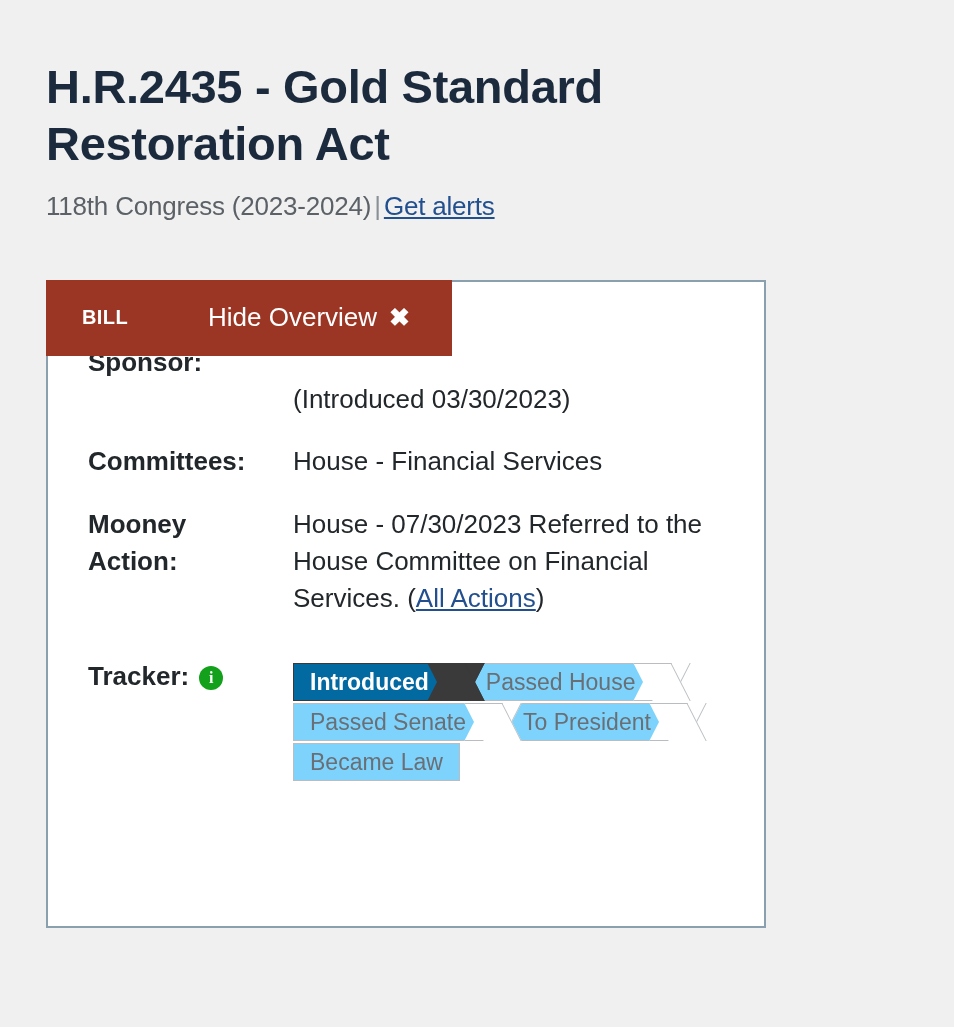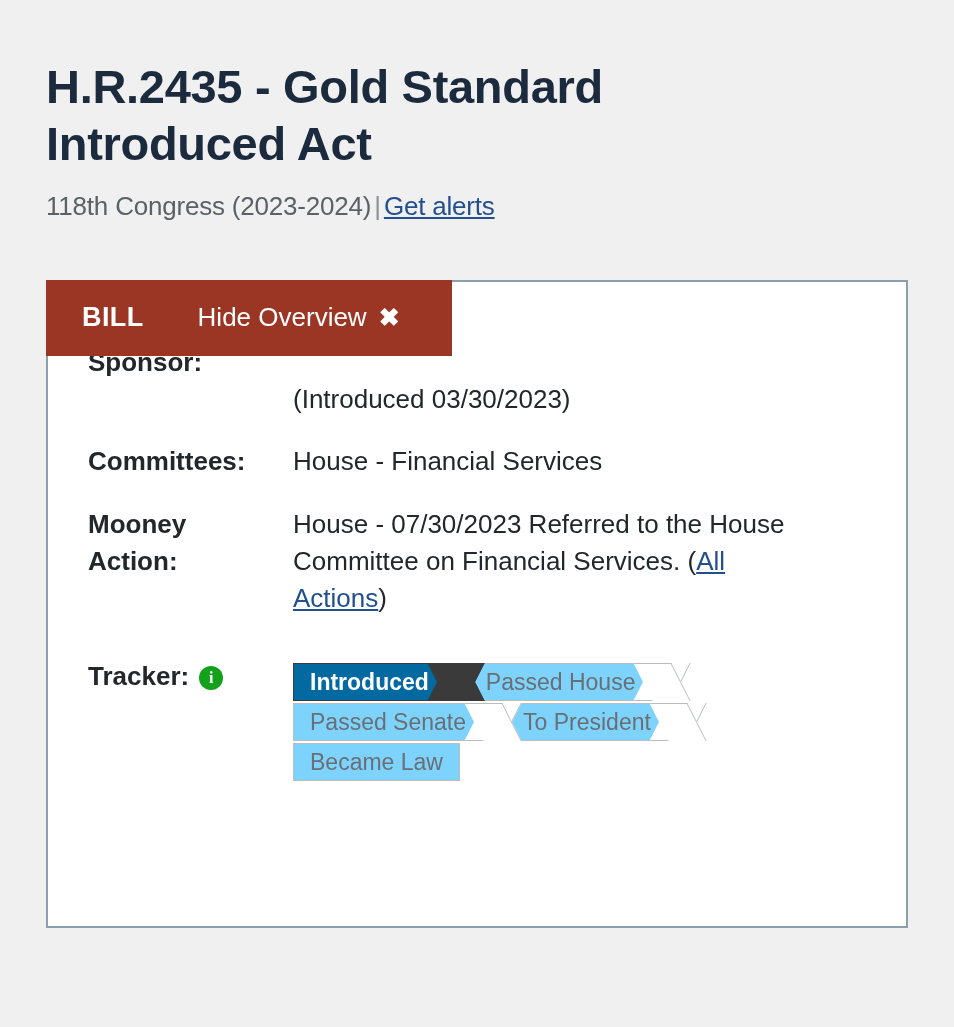--- a/index.html
+++ b/index.html
@@ -58,43 +58,43 @@
     height: 76px;
     background: #9c3624;
     display: flex;
     align-items: center;
     z-index: 3;
     box-sizing: border-box;
     padding: 0 22px 0 36px;
   }
   .bill-tab .bill-label {
     color: #ffffff;
-    font-size: 27px;
+    font-size: 20px;
     font-weight: bold;
     letter-spacing: 0.4px;
   }
   .bill-tab .hide-overview {
     color: #ffffff;
     font-size: 26px;
-    margin-left: 54px;
+    margin-left: 80px;
     display: flex;
     align-items: center;
     cursor: pointer;
   }
   .bill-tab .hide-overview .x {
     font-size: 25px;
     font-weight: bold;
     margin-left: 12px;
     line-height: 1;
   }
   .overview-box {
     position: relative;
     margin-top: 38px;
     margin-left: 0;
-    width: 862px;
+    width: 720px;
     height: 648px;
     background: #ffffff;
     border: 2px solid #8ba0ae;
     box-sizing: border-box;
     z-index: 1;
   }
   .overview-inner {
     padding: 62px 40px 0 40px;
   }
   .row {
@@ -222,21 +222,21 @@
     background: #3a3a3a;
     border-right-color: #3a3a3a;
     border-bottom-color: #3a3a3a;
   }
 </style>
 </head>
 <body>
 
 <div class="page">
 
-  <h1 class="bill-title">H.R.2435 - Gold Standard Introduced Act</h1>
+  <h1 class="bill-title">H.R.2435 - Gold Standard Restoration Act</h1>
 
   <div class="congress-line">
     <span>118th Congress (2023-2024)</span><span class="sep">|</span><a class="link" href="#">Get alerts</a>
   </div>
 
   <div class="overview-wrap">
 
     <div class="bill-tab">
       <span class="bill-label">BILL</span>
       <span class="hide-overview">

